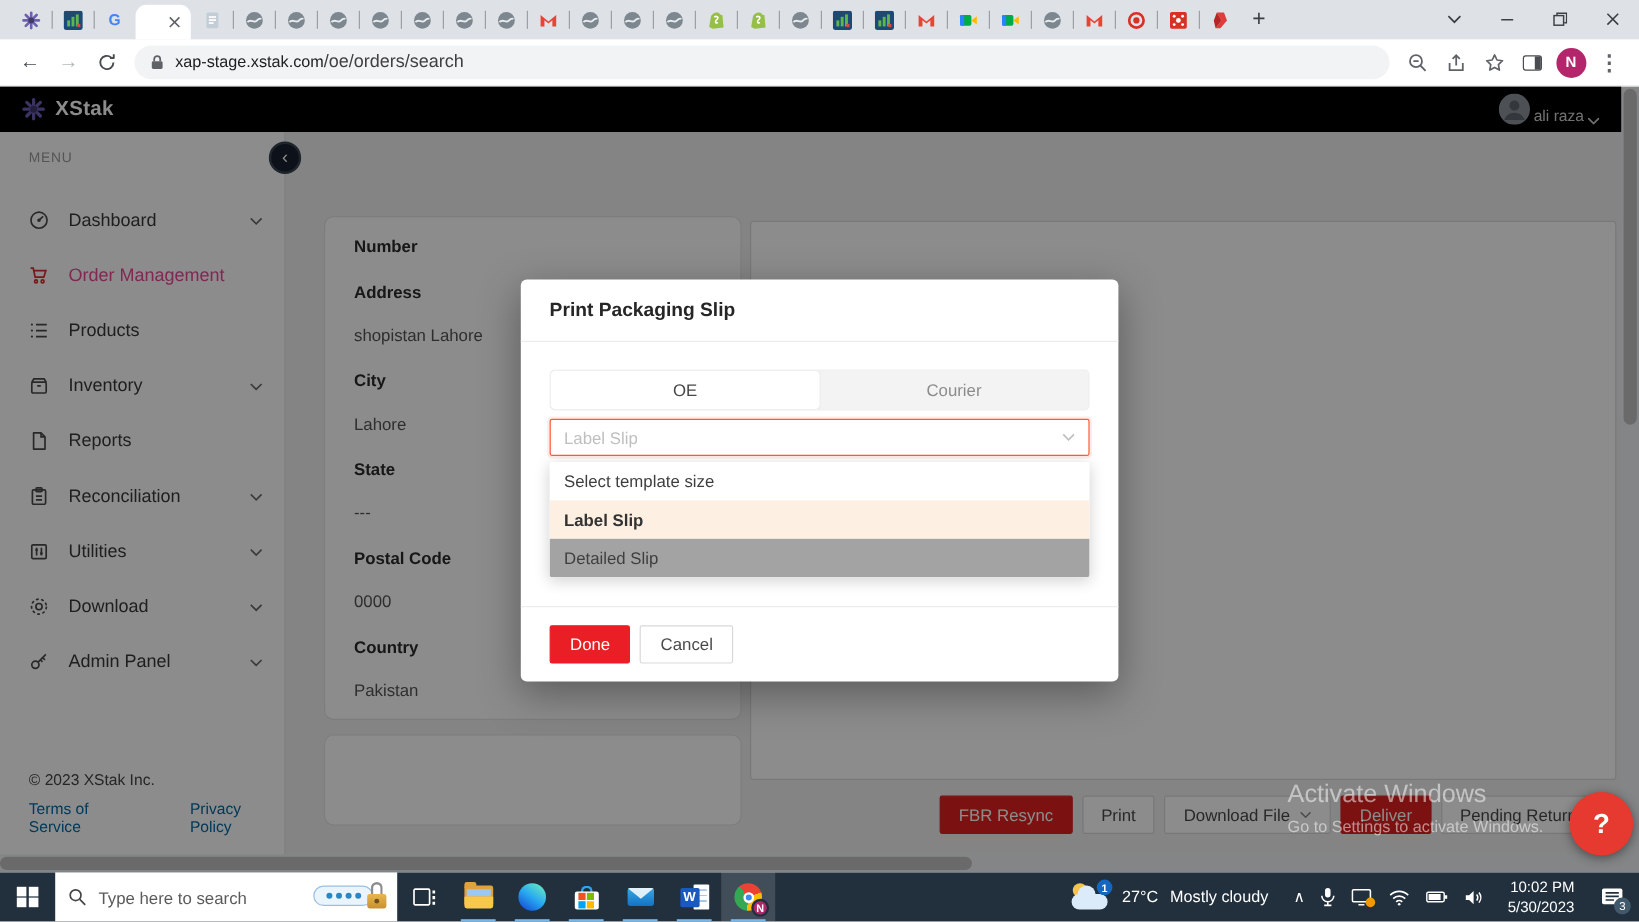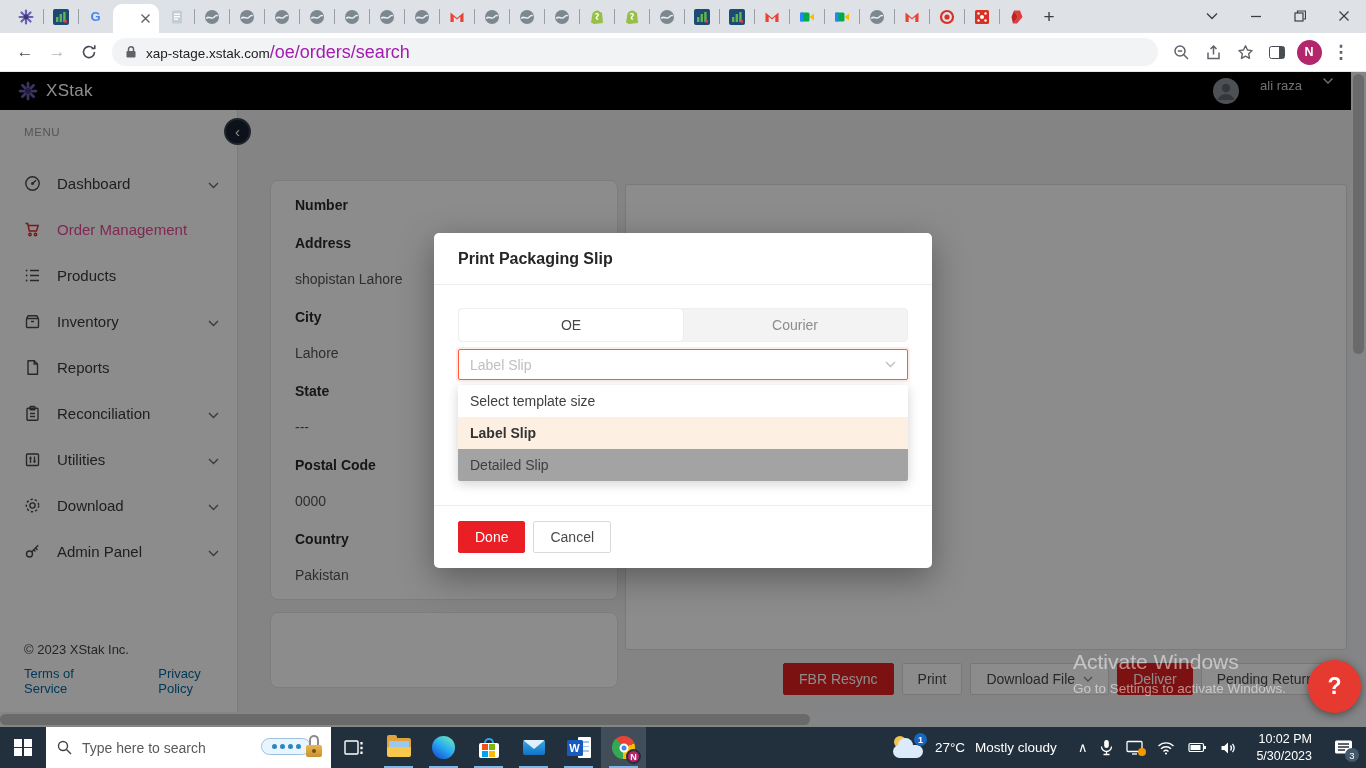--- a/index.html
+++ b/index.html
@@ -20,32 +20,32 @@
   .newtab{width:30px;height:33px;display:flex;align-items:center;justify-content:center;color:#3c4043;font-size:19px}
   #winctls{margin-left:auto;display:flex;align-self:flex-start}
   .winctl{width:44px;height:32px;display:flex;align-items:center;justify-content:center}
 
   
   #toolbar{height:39px;background:#fff;display:flex;align-items:center;padding:0 10px;gap:2px;border-bottom:1px solid #e6e8ea}
   .nav-ic{width:30px;height:30px;display:flex;align-items:center;justify-content:center;font-size:17px;color:#494c50}
   .nav-ic.disabled{color:#b4b8bd}
   #urlbar{flex:1;height:28px;background:#f1f3f4;border-radius:14px;display:flex;align-items:center;padding:0 13px;gap:9px;margin:0 6px}
   #urlbar .host{color:#202124;font-size:13.5px}
-  #urlbar .path{color:#a21caf;font-size:18px}
+  #urlbar .path{color:#404040;font-size:15px}
   .tool-ic{width:30px;height:30px;display:flex;align-items:center;justify-content:center;color:#5f6368;font-size:17px}
   .ic-panel{width:16px;height:13px;border:1.7px solid #494c50;border-radius:2.5px;position:relative}
   .ic-panel::after{content:"";position:absolute;right:0;top:0;bottom:0;width:5px;background:#494c50}
   .avatar{width:25px;height:25px;border-radius:50%;background:#b4266b;color:#fff;font-size:12.5px;font-weight:700;display:flex;align-items:center;justify-content:center}
 
   
   #page{position:absolute;top:72px;left:0;width:1366px;height:655px;background:#f0f1f3;overflow:hidden}
   #navbar{position:absolute;top:0;left:0;right:15px;height:38px;background:#000;display:flex;align-items:center;padding:0 18px;z-index:2}
   .brand{display:flex;align-items:center;gap:8px}
-  .brand-name{color:#fff;font-size:17px;font-weight:400;letter-spacing:.3px}
-  .userbox{margin-left:auto;display:flex;align-items:flex-start;gap:21px}
+  .brand-name{color:#fff;font-size:17px;font-weight:700;letter-spacing:.3px}
+  .userbox{margin-left:auto;display:flex;align-items:flex-end;gap:3px}
   .username{color:#cfcfcf;font-size:13px}
 
   #sidebar{position:absolute;top:38px;left:0;width:238px;bottom:15px;background:#fff;border-right:1px solid #e2e2e2;z-index:1}
   .menu-label{padding:16px 0 0 24px;font-size:11.5px;letter-spacing:.6px;color:#9b9b9b}
   #menu{margin-top:8px}
   .mi{height:46px;display:flex;align-items:flex-end;padding:0 18px 0 24px;gap:14px;font-size:15px;color:#3a3a3a;cursor:pointer}
   .mi .ic{width:19px;display:flex;color:#4a4a4a}
   .mi .lbl{flex:1}
   .mi.active{color:#ec4899}
   .mi.active .ic{color:#e0282e}

